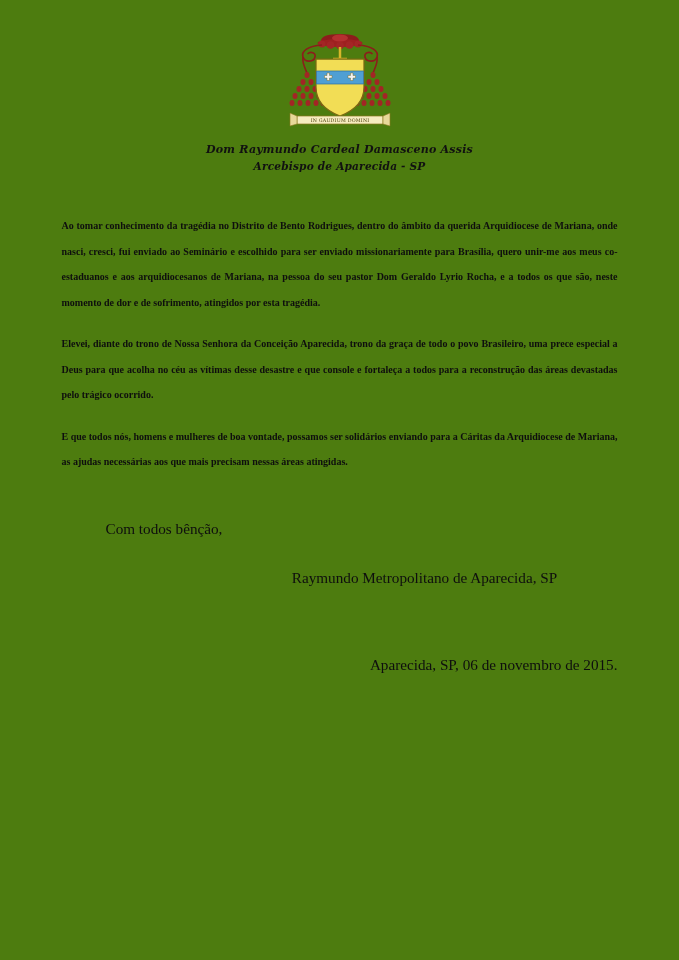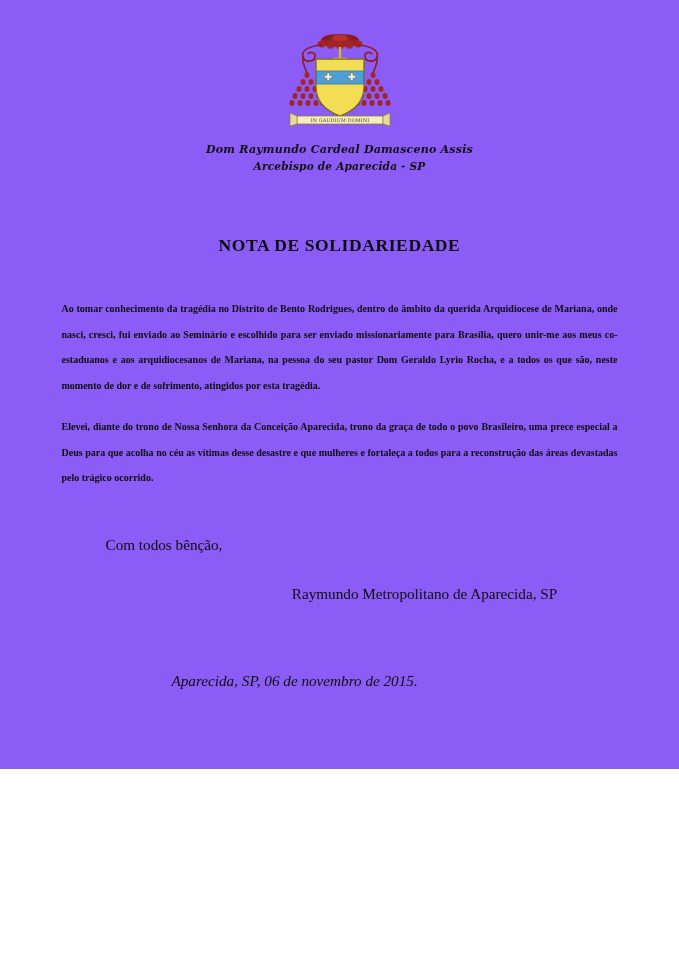--- a/index.html
+++ b/index.html
@@ -6,22 +6,22 @@
     margin: 0;
     padding: 0;
     background: #ffffff;
   }
   body {
     font-family: "Liberation Serif", serif;
   }
   .page {
     position: relative;
     width: 679px;
-    height: 769px;
-    background: #8b5cf6;
+    height: 960px;
+    background: #4d7c0f;
     overflow: hidden;
     box-sizing: border-box;
   }
 
   
   .letterhead {
     padding-top: 28px;
     text-align: center;
   }
   .crest {
@@ -99,24 +99,23 @@
   .sig-line {
     font-size: 15.2px;
     line-height: 21px;
     color: #0e0e0e;
     white-space: nowrap;
   }
   .place-date {
     margin: 0 auto;
     width: 556px;
     margin-top: 68px;
-    text-align: left;
+    text-align: right;
     padding-left: 110px;
     box-sizing: border-box;
-    font-style: italic;
   }
   .place-date .pd-text {
     font-size: 15.2px;
     color: #0e0e0e;
     white-space: nowrap;
   }
 </style>
 </head>
 <body>
 
@@ -202,25 +201,25 @@
         <path d="M74 176 L60 170 L60 196 L74 192 Z" fill="#e8d89a" stroke="#8a7a1e" stroke-width="1.2"></path>
         <path d="M246 176 L260 170 L260 196 L246 192 Z" fill="#e8d89a" stroke="#8a7a1e" stroke-width="1.2"></path>
         <text x="160" y="188" text-anchor="middle" font-family="DejaVu Serif, serif" font-size="9.5" fill="#4a3c08" letter-spacing="0.4">IN GAUDIUM DOMINI</text>
       </g>
     </svg>
 
     <div class="lh-name">Dom Raymundo Cardeal Damasceno Assis</div>
     <div class="lh-sub">Arcebispo de Aparecida - SP</div>
   </div>
 
-  <div class="doc-title">NOTA DE SOLIDARIEDADE</div>
 
   <div class="body-block">
     <p class="para">Ao tomar conhecimento da tragédia no Distrito de Bento Rodrigues, dentro do âmbito da querida Arquidiocese de Mariana, onde nasci, cresci, fui enviado ao Seminário e escolhido para ser enviado missionariamente para Brasília, quero unir-me aos meus co-estaduanos e aos arquidiocesanos de Mariana, na pessoa do seu pastor  Dom Geraldo Lyrio Rocha, e a todos os que são, neste momento de dor e de sofrimento, atingidos por esta tragédia.</p>
-    <p class="para">Elevei, diante do trono de Nossa Senhora da Conceição Aparecida,  trono da graça de todo o povo Brasileiro, uma prece especial a Deus  para que acolha no céu as vítimas desse desastre e que mulheres e fortaleça a todos para a reconstrução das áreas devastadas pelo trágico ocorrido.</p>
+    <p class="para">Elevei, diante do trono de Nossa Senhora da Conceição Aparecida,  trono da graça de todo o povo Brasileiro, uma prece especial a Deus  para que acolha no céu as vítimas desse desastre e que console e fortaleça a todos para a reconstrução das áreas devastadas pelo trágico ocorrido.</p>
+    <p class="para">E que todos nós, homens e mulheres de boa vontade, possamos ser solidários enviando para a Cáritas da Arquidiocese de Mariana, as ajudas necessárias aos que mais precisam nessas áreas atingidas.</p>
   </div>
 
   <div class="closing">
     <div class="closing-line">Com todos bênção,</div>
     <div class="signature">
       <div class="sig-line">Raymundo Metropolitano de Aparecida, SP</div>
     </div>
   </div>
 
   <div class="place-date">

